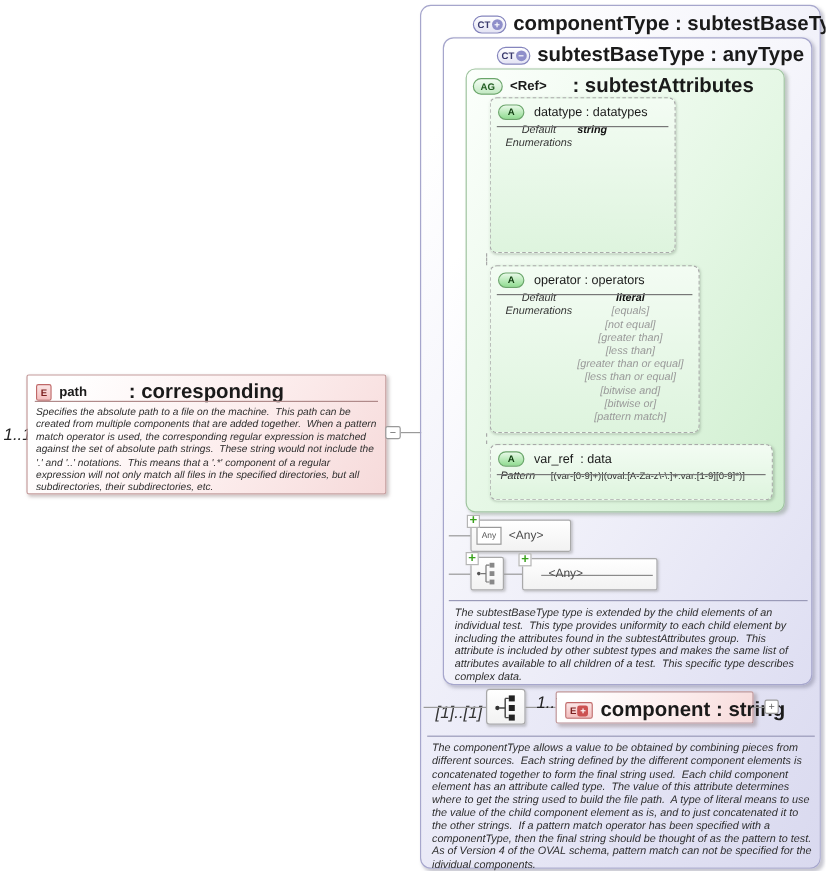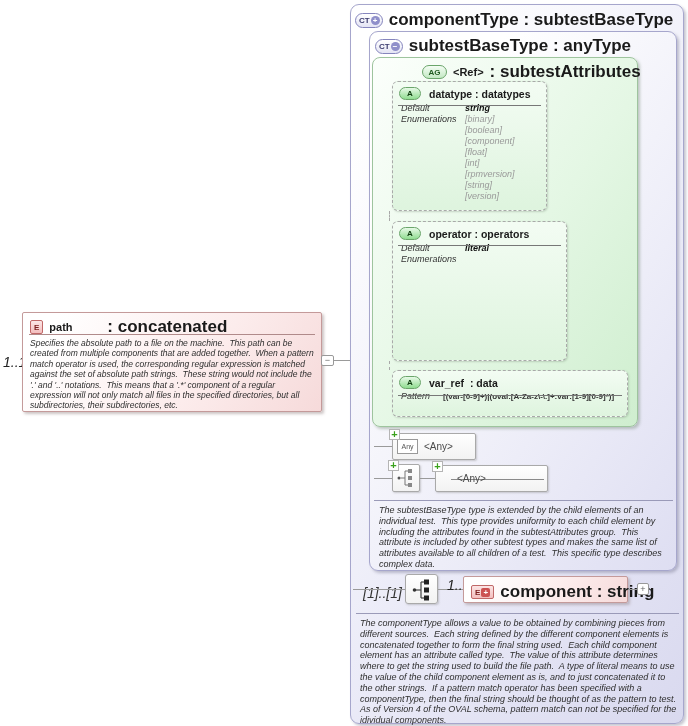--- a/index.html
+++ b/index.html
@@ -23,21 +23,21 @@
   .wild-box { position:absolute; border:1px solid #a9a9a9; border-radius:2px;
     background:linear-gradient(180deg,#ffffff,#f2f2f2);
     box-shadow:1px 1px 2px rgba(120,120,120,.35); }
 
   .hdr { display:flex; align-items:center; gap:6px; }
   .title { font-size:17px; font-weight:bold; color:#1a1a1a; white-space:nowrap; }
   .name-col { display:inline-block; font-size:11px; font-weight:bold; color:#1a1a1a; white-space:nowrap; }
 
   
   .ct-icon { display:inline-flex; align-items:center; height:15px; border:1px solid #8585bd;
-    border-radius:8px; background:linear-gradient(#ffffff,#e4e4f4); padding:0 2px 0 3px; gap:1px; flex:0 0 auto; }
+    border-radius:8px; background:linear-gradient(#ffffff,#e4e4f4); padding:0 2px 0 3px; gap:1px; flex:0 0 auto;margin-left:39px; }
   .ct-icon .t { font-size:8px; font-weight:bold; color:#3a3a6e; }
   .ct-icon .b { width:9px; height:9px; border-radius:50%; background:#8f8fca; color:#fff;
     font-size:8px; line-height:9px; text-align:center; font-weight:bold; }
   .ag-icon { width:25px; height:14px; border:1px solid #6aa56a; border-radius:7px;
     background:linear-gradient(#f4fdf4,#c3e9c3); font-size:8px; font-weight:bold; color:#215c21;
     display:flex; align-items:center; justify-content:center; flex:0 0 auto; }
   .a-icon { width:22px; height:13px; border:1px solid #6aa56a; border-radius:7px;
     background:linear-gradient(#e7f9e7,#90dc90); font-size:8px; font-weight:bold; color:#0e3c0e;
     display:flex; align-items:center; justify-content:center; flex:0 0 auto; }
   .e-icon { display:inline-flex; align-items:center; height:14px; border:1px solid #c06868;
@@ -57,49 +57,49 @@
   
   .doc { position:absolute; font-size:9px; font-style:italic; color:#2e2e2e; line-height:10.8px;
     white-space:pre-wrap; }
   .hsep { position:absolute; height:0; border-top:1px solid #9a9ab8; }
   .hsep-red { border-top:1px solid #b08a8a; }
   .hsep-dark { border-top:1px solid #777; }
   .card-label { position:absolute; font-size:14px; font-style:italic; color:#222; white-space:nowrap; }
 
   
   .attr-hdr { display:flex; align-items:center; gap:8px; padding:5px 0 0 6px; }
-  .attr-title { font-size:10.5px; font-weight:bold; color:#1a1a1a; white-space:nowrap; }
-  .facets { display:flex; padding:3px 4px 0 8px; }
+  .attr-title { font-size:10.5px; font-weight:normal; color:#1a1a1a; white-space:nowrap; }
+  .facets { display:flex; padding:3px 4px 0 8px;text-align:center; }
   .facet-labels { width:64px; font-size:9px; font-style:italic; color:#333; line-height:11px; flex:0 0 auto; }
   .facet-values { font-size:9px; color:#999; line-height:11px;font-style:italic; }
   .facet-values .def { color:#111; font-weight:bold; }
   .pattern-row { display:flex; padding:2px 4px 0 8px; align-items:baseline; }
   .pattern-row .pl { width:42px; font-size:9px; font-style:italic; color:#333; flex:0 0 auto; }
-  .pattern-row .pv { font-size:8px; color:#333; white-space:nowrap;font-weight:bold; }
+  .pattern-row .pv { font-size:8px; color:#333; white-space:nowrap; }
 
   .line { position:absolute; background:#9a9a9a; }
   .vdash { position:absolute; border-left:1px dashed #a9a9a9; width:0; }
 
   .any-label { font-size:10px; color:#4a4a4a; white-space:nowrap; }
   .strike-line { position:absolute; left:15px; right:3px; top:13px; height:0; border-top:1px solid #8a8a8a; }
 </style>
 </head>
 <body>
 
 <div class="canvas">
 
   <div class="card-label" style="left:3px; top:354px;">1..1</div>
 
   <div class="el-box" style="left:22px; top:312px; width:300px; height:100px;">
     <div class="hdr" style="padding:4px 0 0 7px;">
       <span class="e-icon">
         <span class="t">E</span>
       </span>
       <span class="name-col" style="width:52px;">path</span>
-      <span class="title">: concatenated</span>
+      <span class="title">: corresponding</span>
     </div>
     <div class="hsep hsep-red" style="left:6px; right:6px; top:21px;"></div>
     <div class="doc" style="left:7px; top:25px; width:288px; font-size:8.5px; line-height:10.4px;">Specifies the absolute path to a file on the machine.  This path can be created from multiple components that are added together.  When a pattern match operator is used, the corresponding regular expression is matched against the set of absolute path strings.  These string would not include the '.' and '..' notations.  This means that a '.*' component of a regular expression will not only match all files in the specified directories, but all subdirectories, their subdirectories, etc.</div>
   </div>
   <div class="handle" style="left:321px; top:355px; width:13px; height:11px;">−</div>
   <div class="line" style="left:334px; top:360px; width:34px; height:1px;"></div>
 
   <div class="ct-container" style="left:350px; top:4px; width:334px; height:720px;">
     <div class="hdr" style="padding:5px 0 0 4px;">
       <span class="ct-icon">
@@ -111,67 +111,68 @@
 
     <div class="ct-container ct-inner" style="left:18px; top:26px; width:308px; height:540px;">
       <div class="hdr" style="padding:4px 0 0 5px;">
         <span class="ct-icon">
           <span class="t">CT</span>
             <span class="b">−</span>
         </span>
         <span class="title">subtestBaseType : anyType</span>
       </div>
 
-      <div class="ag-container" style="left:2px; top:25px; width:266px; height:370px;padding-left:44px;">
+      <div class="ag-container" style="left:18px; top:25px; width:266px; height:370px;">
         <div class="hdr" style="padding:4px 0 0 5px;">
           <span class="ag-icon">AG</span>
           <span class="name-col" style="width:46px;">&lt;Ref&gt;</span>
           <span class="title">: subtestAttributes</span>
         </div>
 
         <div class="attr-box" style="left:19px; top:23px; width:155px; height:130px;">
           <div class="attr-hdr">
             <span class="a-icon">A</span>
             <span class="attr-title"><span>datatype</span> <span>: datatypes</span></span>
           </div>
           <div class="hsep hsep-dark" style="left:5px; right:5px; top:23px;"></div>
           <div class="facets">
             <div class="facet-labels">
               <div>Default</div>
               <div>Enumerations</div>
             </div>
             <div class="facet-values">
               <div class="def">string</div>
-              <div>
-                  <div>[binary]</div>
-                  <div>[boolean]</div>
-                  <div>[component]</div>
-                  <div>[float]</div>
-                  <div>[int]</div>
-                  <div>[rpmversion]</div>
-                  <div>[string]</div>
-                  <div>[version]</div>
-                </div>
             </div>
           </div>
         </div>
 
         <div class="attr-box" style="left:19px; top:163px; width:175px; height:140px;">
           <div class="attr-hdr">
             <span class="a-icon">A</span>
             <span class="attr-title"><span>operator</span> <span>: operators</span></span>
           </div>
           <div class="hsep hsep-dark" style="left:5px; right:5px; top:23px;"></div>
           <div class="facets">
             <div class="facet-labels">
               <div>Default</div>
               <div>Enumerations</div>
             </div>
             <div class="facet-values">
               <div class="def">literal</div>
+              <div>
+                  <div>[equals]</div>
+                  <div>[not equal]</div>
+                  <div>[greater than]</div>
+                  <div>[less than]</div>
+                  <div>[greater than or equal]</div>
+                  <div>[less than or equal]</div>
+                  <div>[bitwise and]</div>
+                  <div>[bitwise or]</div>
+                  <div>[pattern match]</div>
+                </div>
             </div>
           </div>
         </div>
 
         <div class="attr-box" style="left:19px; top:312px; width:236px; height:47px;">
           <div class="attr-hdr">
             <span class="a-icon">A</span>
             <span class="attr-title"><span>var_ref</span>&nbsp;&nbsp;<span>: data</span></span>
           </div>
           <div class="hsep hsep-dark" style="left:5px; right:5px; top:24px;"></div>

